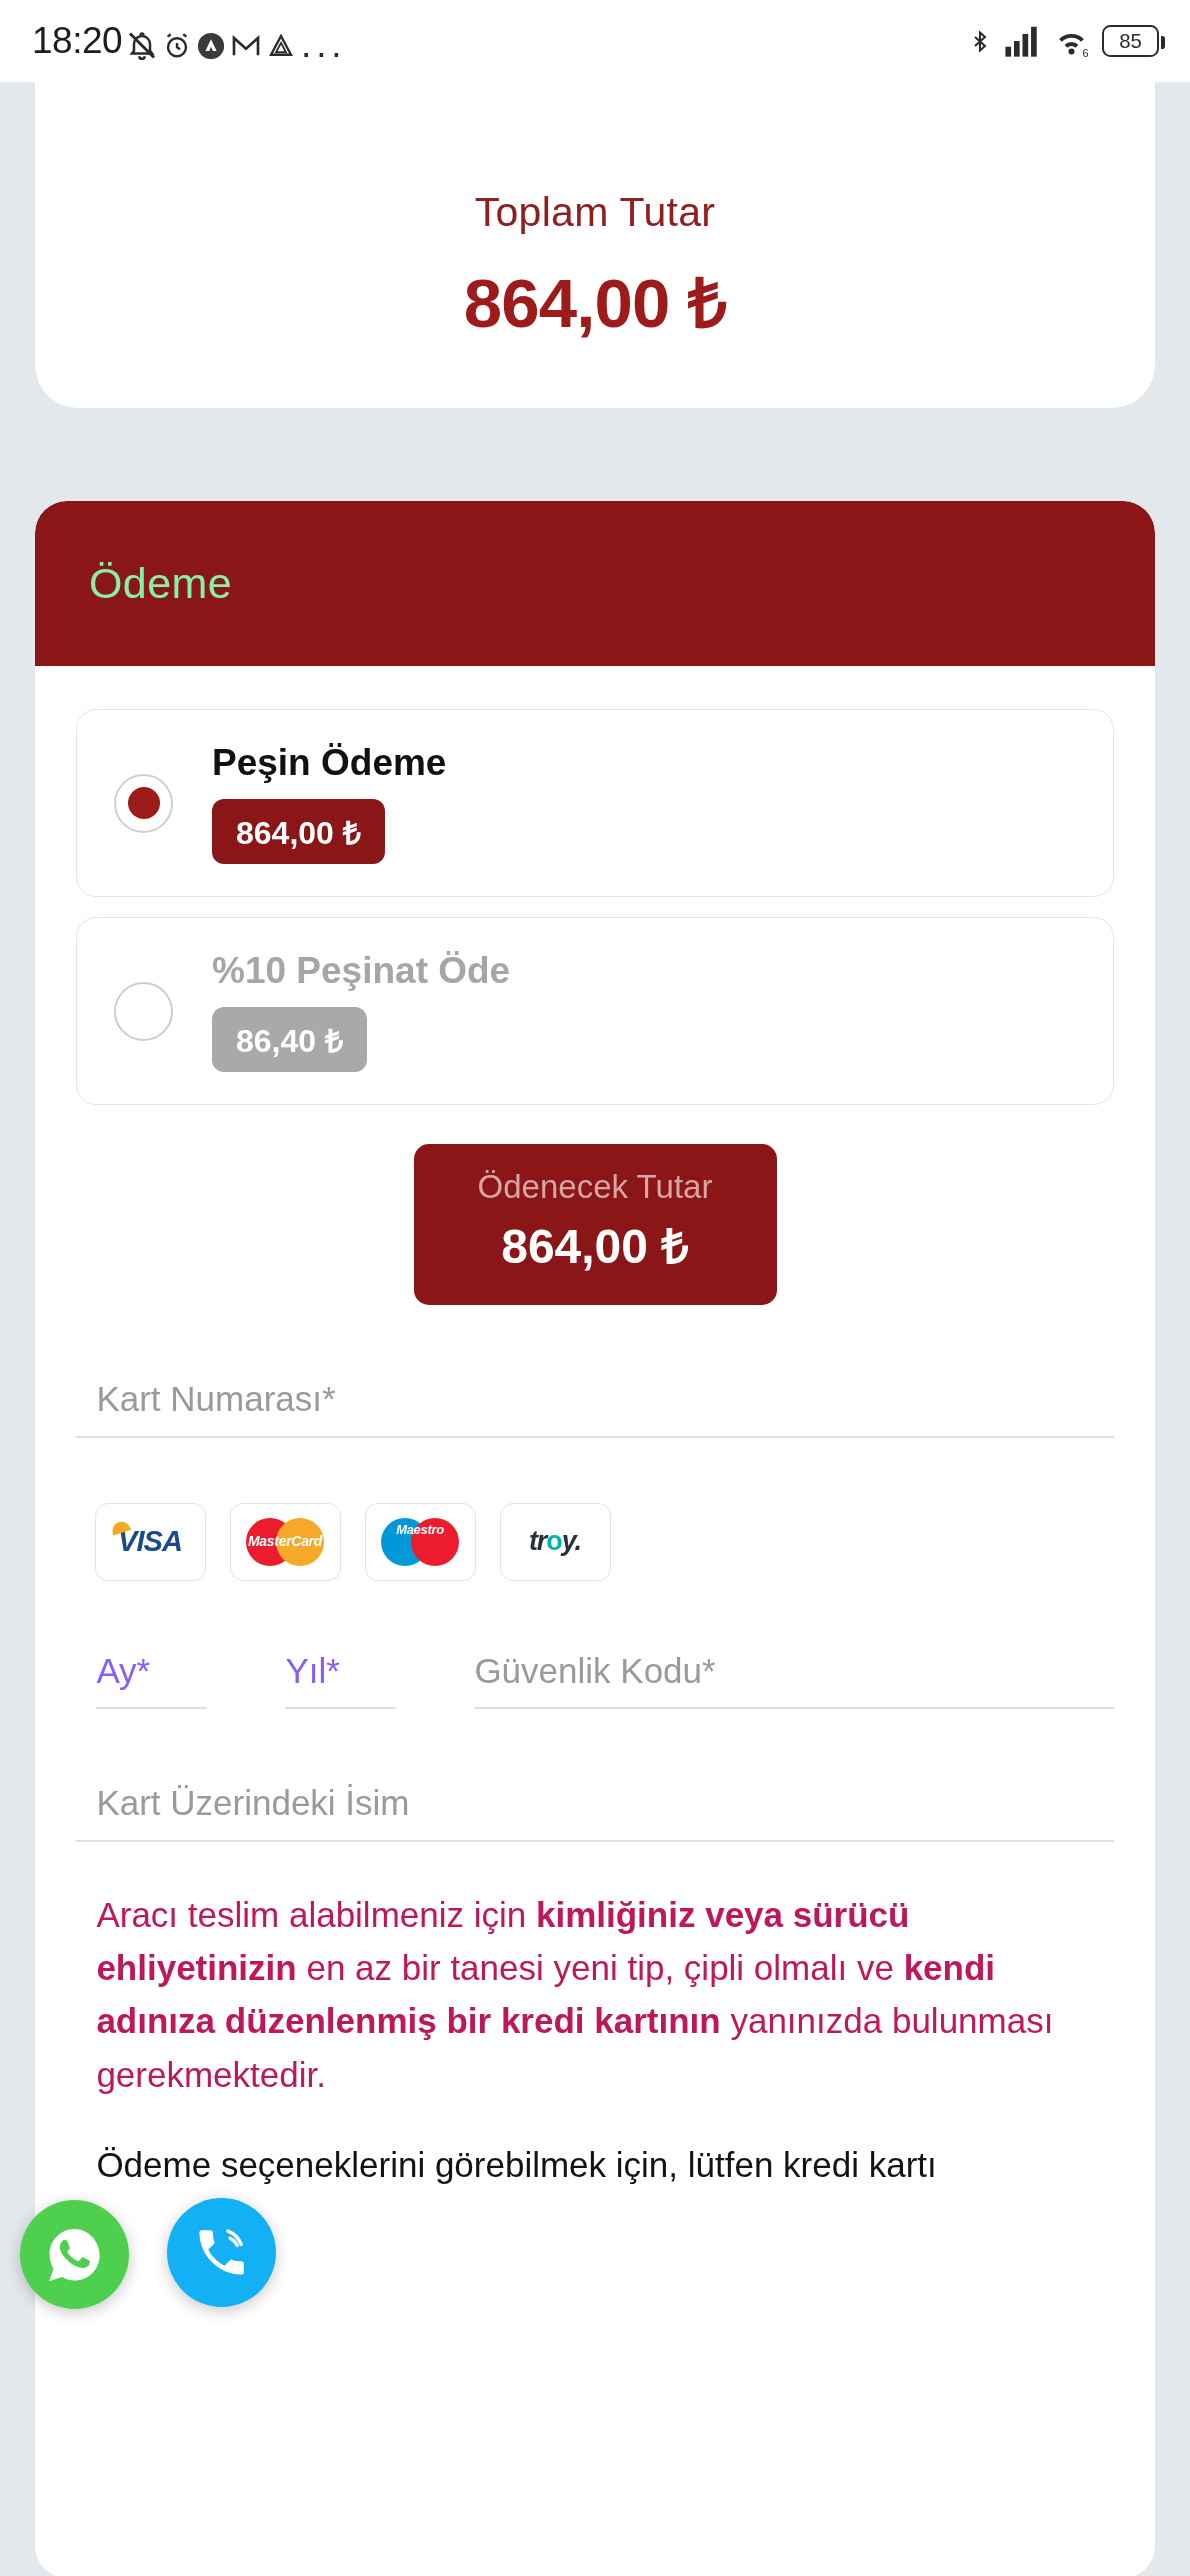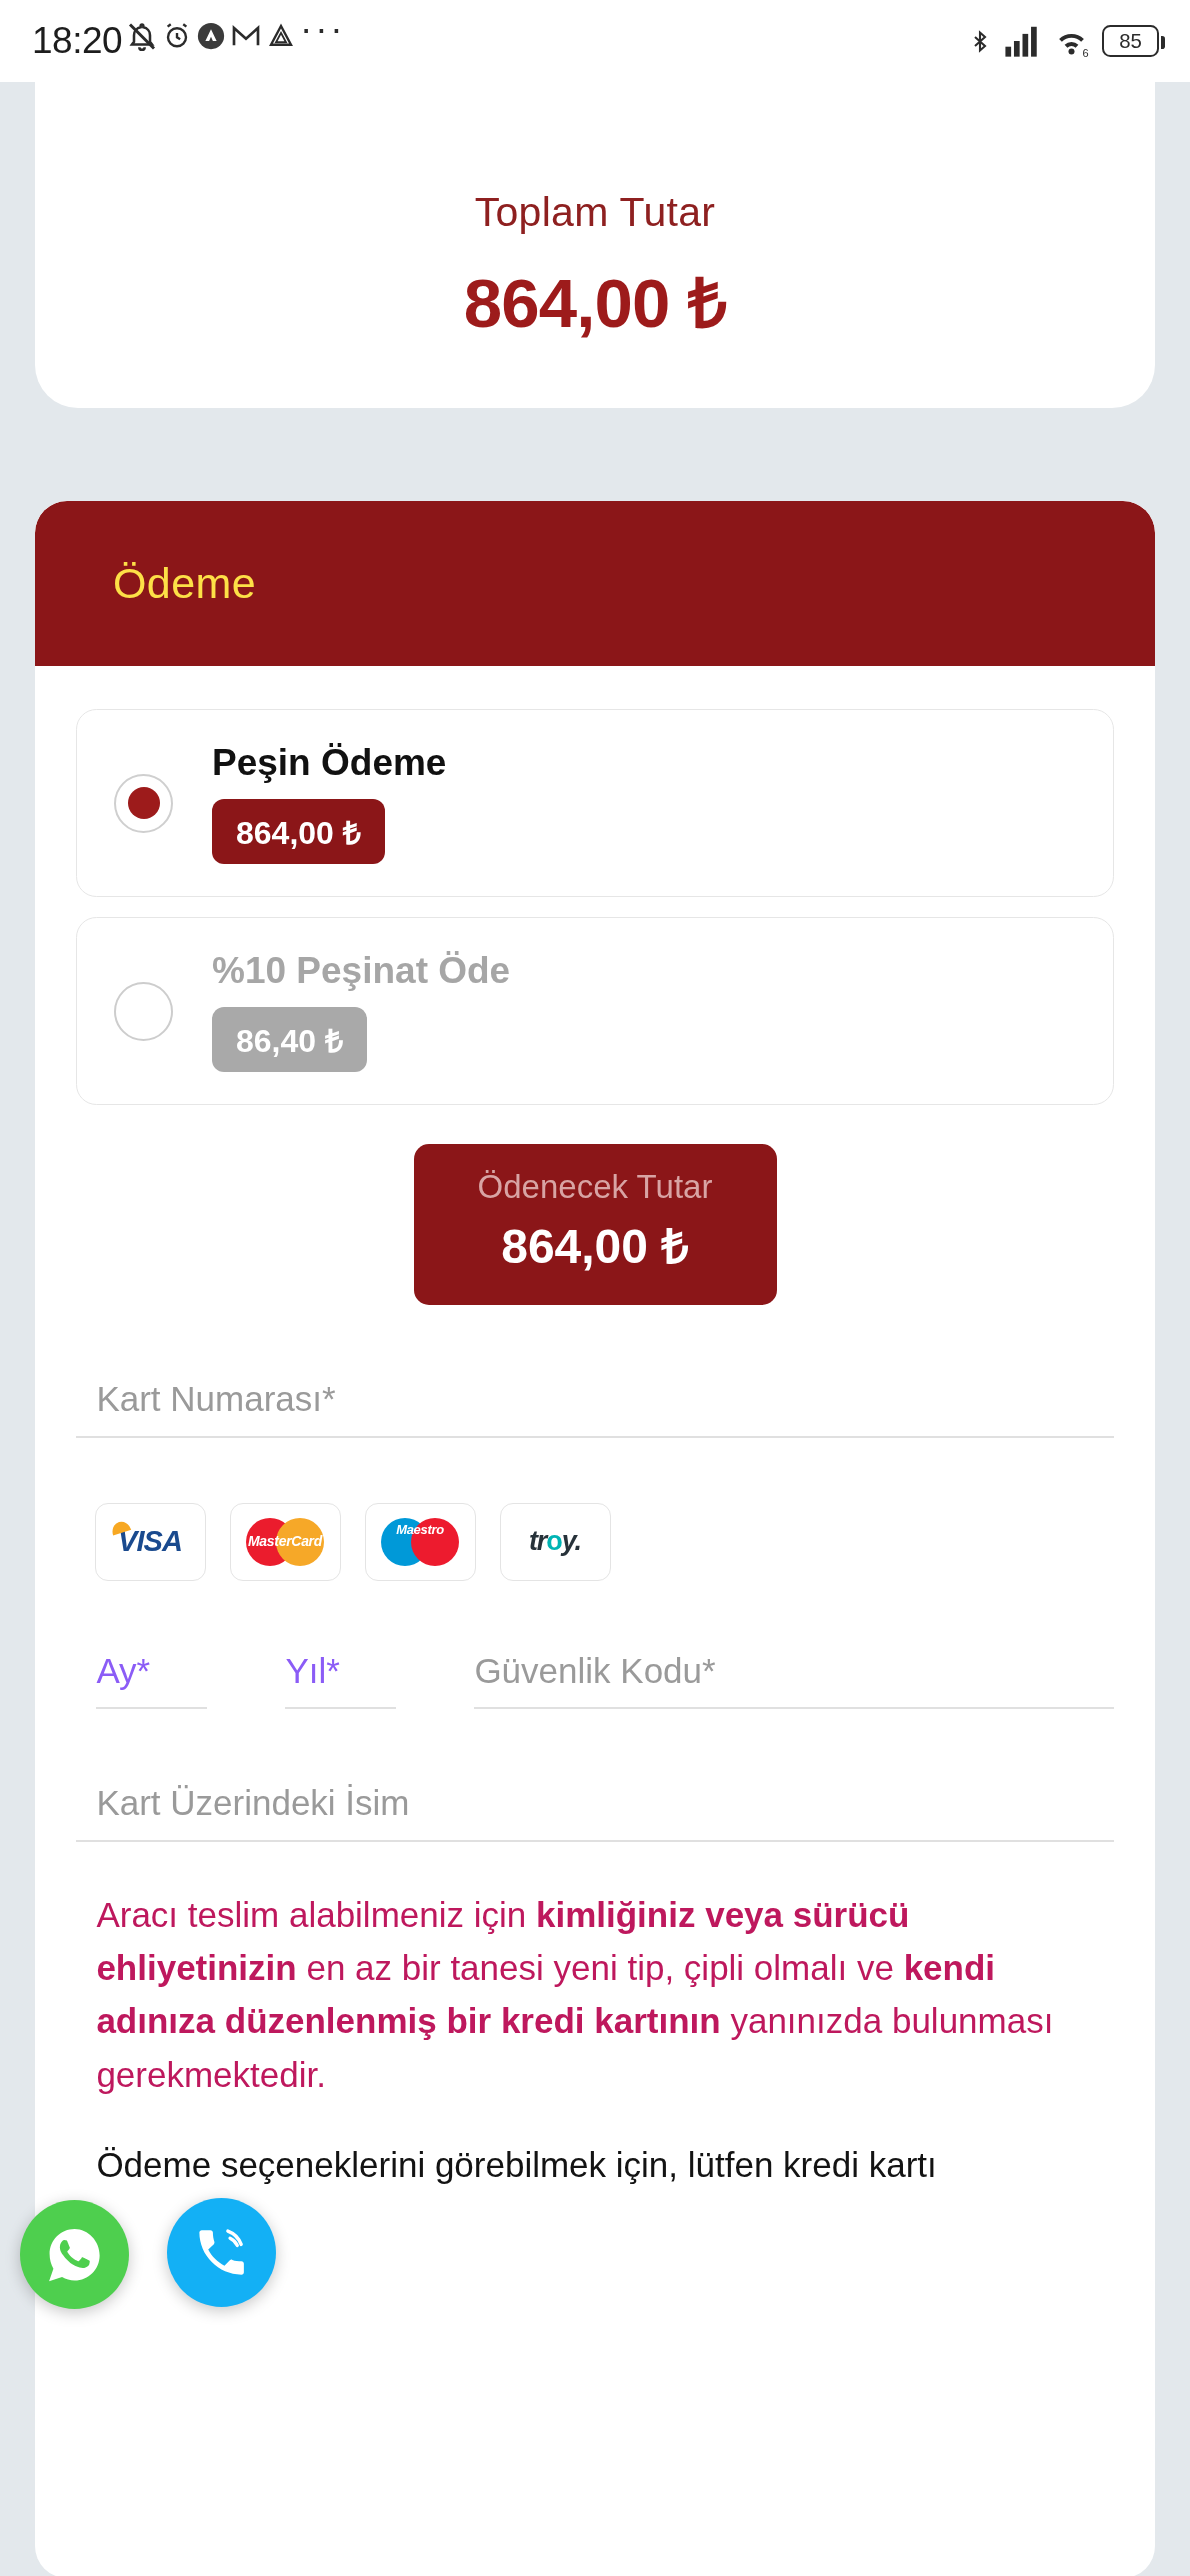--- a/index.html
+++ b/index.html
@@ -10,21 +10,21 @@
     overflow:hidden;
   }
   #screen { position:relative; width:1191px; height:2576px; background:#e3e8ec; overflow:hidden; }
 
   
   .statusbar {
     position:absolute; top:0; left:0; width:1191px; height:82px;
     background:#ffffff; display:flex; align-items:center;
     padding:0 32px; z-index:50;
   }
-  .sb-left { display:flex; align-items:flex-start; gap:4px; }
+  .sb-left { display:flex; align-items:flex-end; gap:4px; }
   .sb-time { font-size:37px; color:#1d1d1d; letter-spacing:-0.5px; font-weight:400; }
   .sb-icon { display:inline-flex; align-items:center; justify-content:center; }
   .sb-right { margin-left:auto; display:flex; align-items:center; gap:12px; }
   .sb-dots { font-size:37px; color:#2b2b2b; letter-spacing:2.8px; line-height:18.5px; }
   .batt {
     position:relative; width:57px; height:32px; border:2.8px solid #2b2b2b; border-radius:8.3px;
     display:flex; align-items:center; justify-content:center;
   }
   .batt::after { content:""; position:absolute; right:-8.3px; top:9.3px; width:4.6px; height:13px; background:#2b2b2b; border-radius:0 2.8px 2.8px 0; }
   .batt span { font-size:20.4px; color:#2b2b2b; font-weight:500; }
@@ -45,21 +45,21 @@
   
   .pay-panel {
     position:absolute; top:419px; left:35px; width:1120px;
     background:#ffffff; border-radius:32px; overflow:hidden;
     min-height:2077px;
   }
   .pay-header {
     height:165px; background:#8b1618; border-radius:32px 32px 0 0;
     display:flex; align-items:center; padding-left:54px;
   }
-  .pay-header h2 { color:#fde047; font-size:43px; font-weight:400; letter-spacing:0.4px;margin-left:24px; }
+  .pay-header h2 { color:#86efac; font-size:43px; font-weight:400; letter-spacing:0.4px; }
 
   .pay-body { padding:43px 41px 0 41px; }
 
   
   .opt {
     border:1.9px solid #e6e6e6; border-radius:20.4px;
     display:flex; align-items:center; padding:32px 37px;
     background:#ffffff;
   }
   .opt + .opt { margin-top:20.4px; }

